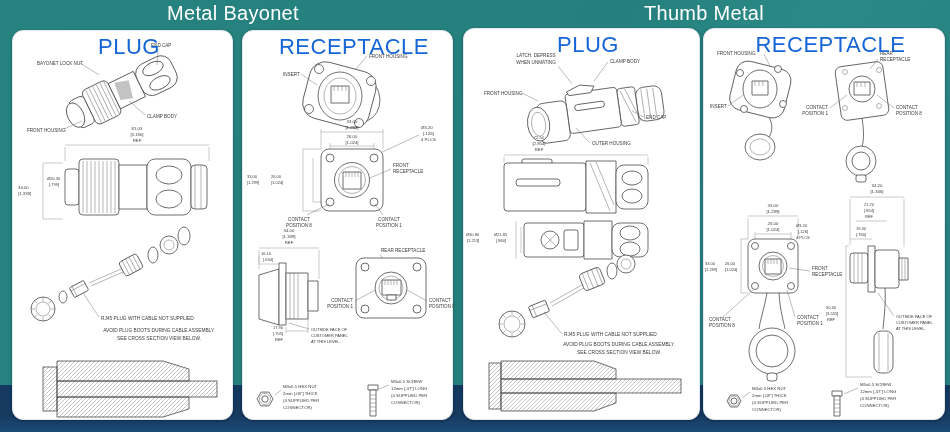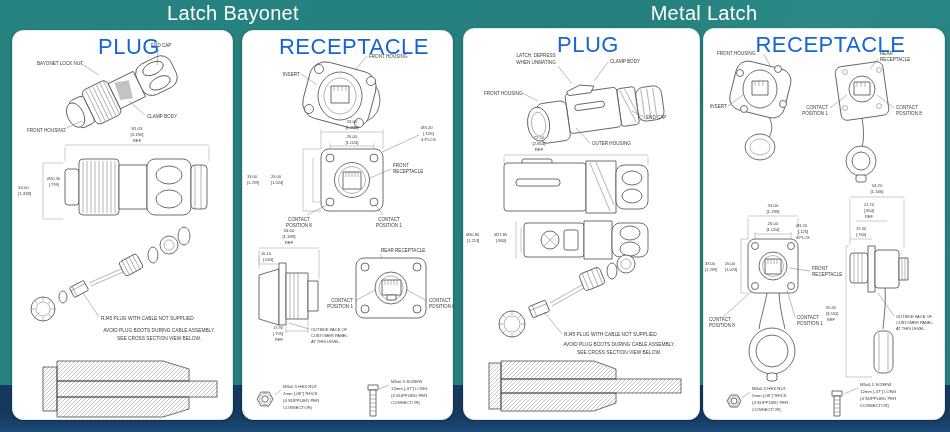--- a/index.html
+++ b/index.html
@@ -26,22 +26,22 @@
   .dim-ln{stroke:#8a8a8a;fill:none;stroke-width:.45;}
   .leader{stroke:#6a6a6a;fill:none;stroke-width:.45;}
   .shade{fill:#b9b9b9;stroke:none;}
   .hatchfill{stroke:#4a4a4a;stroke-width:.8;}
 </style>
 </head>
 <body>
 
 <div id="stage">
 
-  <div class="hdr" style="left:233px;">Latch Bayonet</div>
-  <div class="hdr" style="left:704px;">Metal Latch</div>
+  <div class="hdr" style="left:233px;">Metal Bayonet</div>
+  <div class="hdr" style="left:704px;">Thumb Metal</div>
 
   <div class="panel" style="left:12px;top:30px;width:221px;height:390px;">
     <div class="ptitle">PLUG</div>
     <svg width="221" height="390" viewBox="0 0 221 390">
       <defs>
         <pattern id="h1" width="4" height="4" patternUnits="userSpaceOnUse">
           <path d="M0,4 L4,0" stroke="#6a6a6a" stroke-width=".4"></path>
         </pattern>
       </defs>
 

